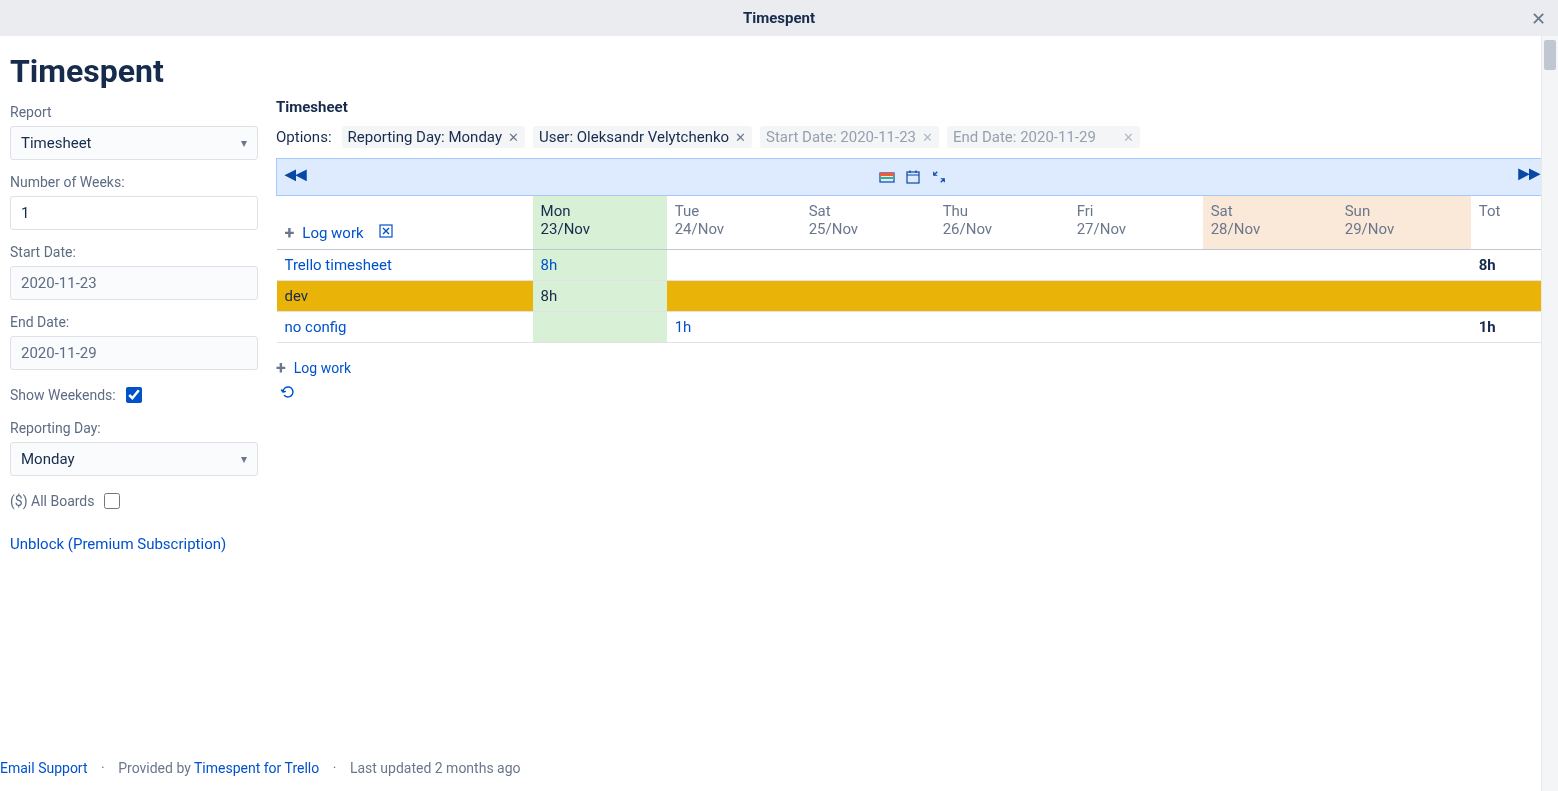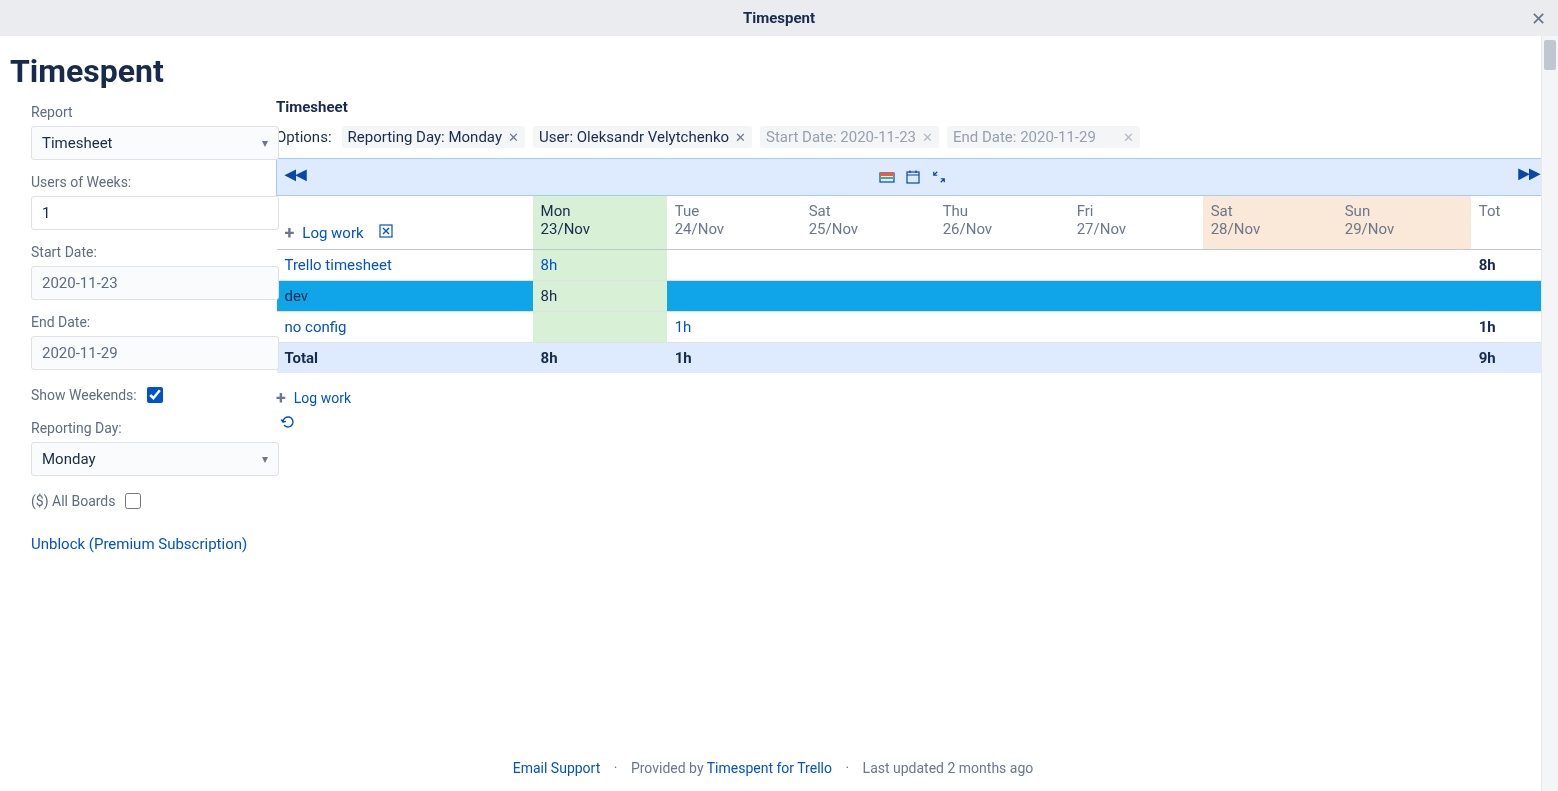--- a/index.html
+++ b/index.html
@@ -41,21 +41,20 @@
   .page-title {
     font-size: 32px;
     font-weight: 700;
     margin: 6px 0 14px 0;
     grid-column: 1 / -1;
   }
   .sidebar {
     width: 248px;
     flex-shrink: 0;
     padding-left: 0;
-    margin-left: 21px;
   }
   .main {
     flex: 1;
     padding-left: 18px;
     overflow: auto;
   }
   .field-label {
     font-size: 14px;
     color: #5e6c84;
     margin-top: 14px;
@@ -140,31 +139,31 @@
     margin-top: 21px;
   }
   .day-header-row th.today { background: #d7f0d6; color:#172b4d; }
   .day-header-row th.weekend { background: #fae8d8; }
   .day-header-row .dow { display:block; }
   .day-header-row .date { display:block; }
   .logwork-cell { display:flex; align-items:center; gap:8px; }
   .plus-icon { color:#6b778c; font-size:18px; font-weight:700; }
   .excel-icon { color:#0052cc; font-size:15px; }
   .item-row td.today-col { background:#d7f0d6; }
-  .alt-row td { background: #0ea5e9; }
+  .alt-row td { background: #eab308; }
   .alt-row td.today-col { background:#d7f0d6; }
   .sub-label { text-align:center; color:#172b4d; }
   .val-link { color:#0052cc; }
   .total-row td { background:#deebff; font-weight:700; border-top:1px solid #c1c7d0; border-bottom:none; }
   .tot-col { font-weight:700; }
   .refresh-icon { color:#0052cc; cursor:pointer; display:inline-block; margin-top:6px; margin-left:4px; }
 
   .footer {
     border-top: 1px solid #fff;
-    text-align:center;
+    text-align:left;
     font-size:14px;
     color:#6b778c;
     padding: 14px 12px 10px 0;
   }
   .footer .dot { margin: 0 10px; }
   .scrollbar-placeholder {
     position:absolute; right:0; top:36px; bottom:0; width:17px; background:#f4f5f7; border-left:1px solid #e8e8e8;
   }
   .scrollbar-thumb { position:absolute; top:4px; left:2px; right:2px; height:30px; background:#c1c7d0; border-radius:2px; }
 </style>
@@ -181,21 +180,21 @@
     <div style="width:248px; flex-shrink:0;">
       <div class="page-title">Timespent</div>
 
       <div class="sidebar">
         <div class="field-label" style="margin-top:4px;">Report</div>
         <div class="select-box">
           <span>Timesheet</span>
           <span class="chevron">▾</span>
         </div>
 
-        <div class="field-label">Users of Weeks:</div>
+        <div class="field-label">Number of Weeks:</div>
         <div class="input-box white">
           <span>1</span>
         </div>
 
         <div class="field-label">Start Date:</div>
         <div class="input-box disabled">
           <span>2020-11-23</span>
         </div>
 
         <div class="field-label">End Date:</div>
@@ -348,31 +347,20 @@
               <td><span class="link">no config</span></td>
               <td class="today-col"></td>
               <td><span class="val-link">1h</span></td>
               <td></td>
               <td></td>
               <td></td>
               <td></td>
               <td></td>
               <td class="tot-col">1h</td>
             </tr>
-            <tr class="total-row">
-              <td>Total</td>
-              <td>8h</td>
-              <td>1h</td>
-              <td></td>
-              <td></td>
-              <td></td>
-              <td></td>
-              <td></td>
-              <td>9h</td>
-            </tr>
           </tbody>
       </table>
 
       <div style="margin-top:14px;">
         <div class="logwork-cell" style="display:inline-flex;">
           <span class="plus-icon">+</span>
           <span class="link">Log work</span>
         </div>
       </div>
       <span class="refresh-icon">

